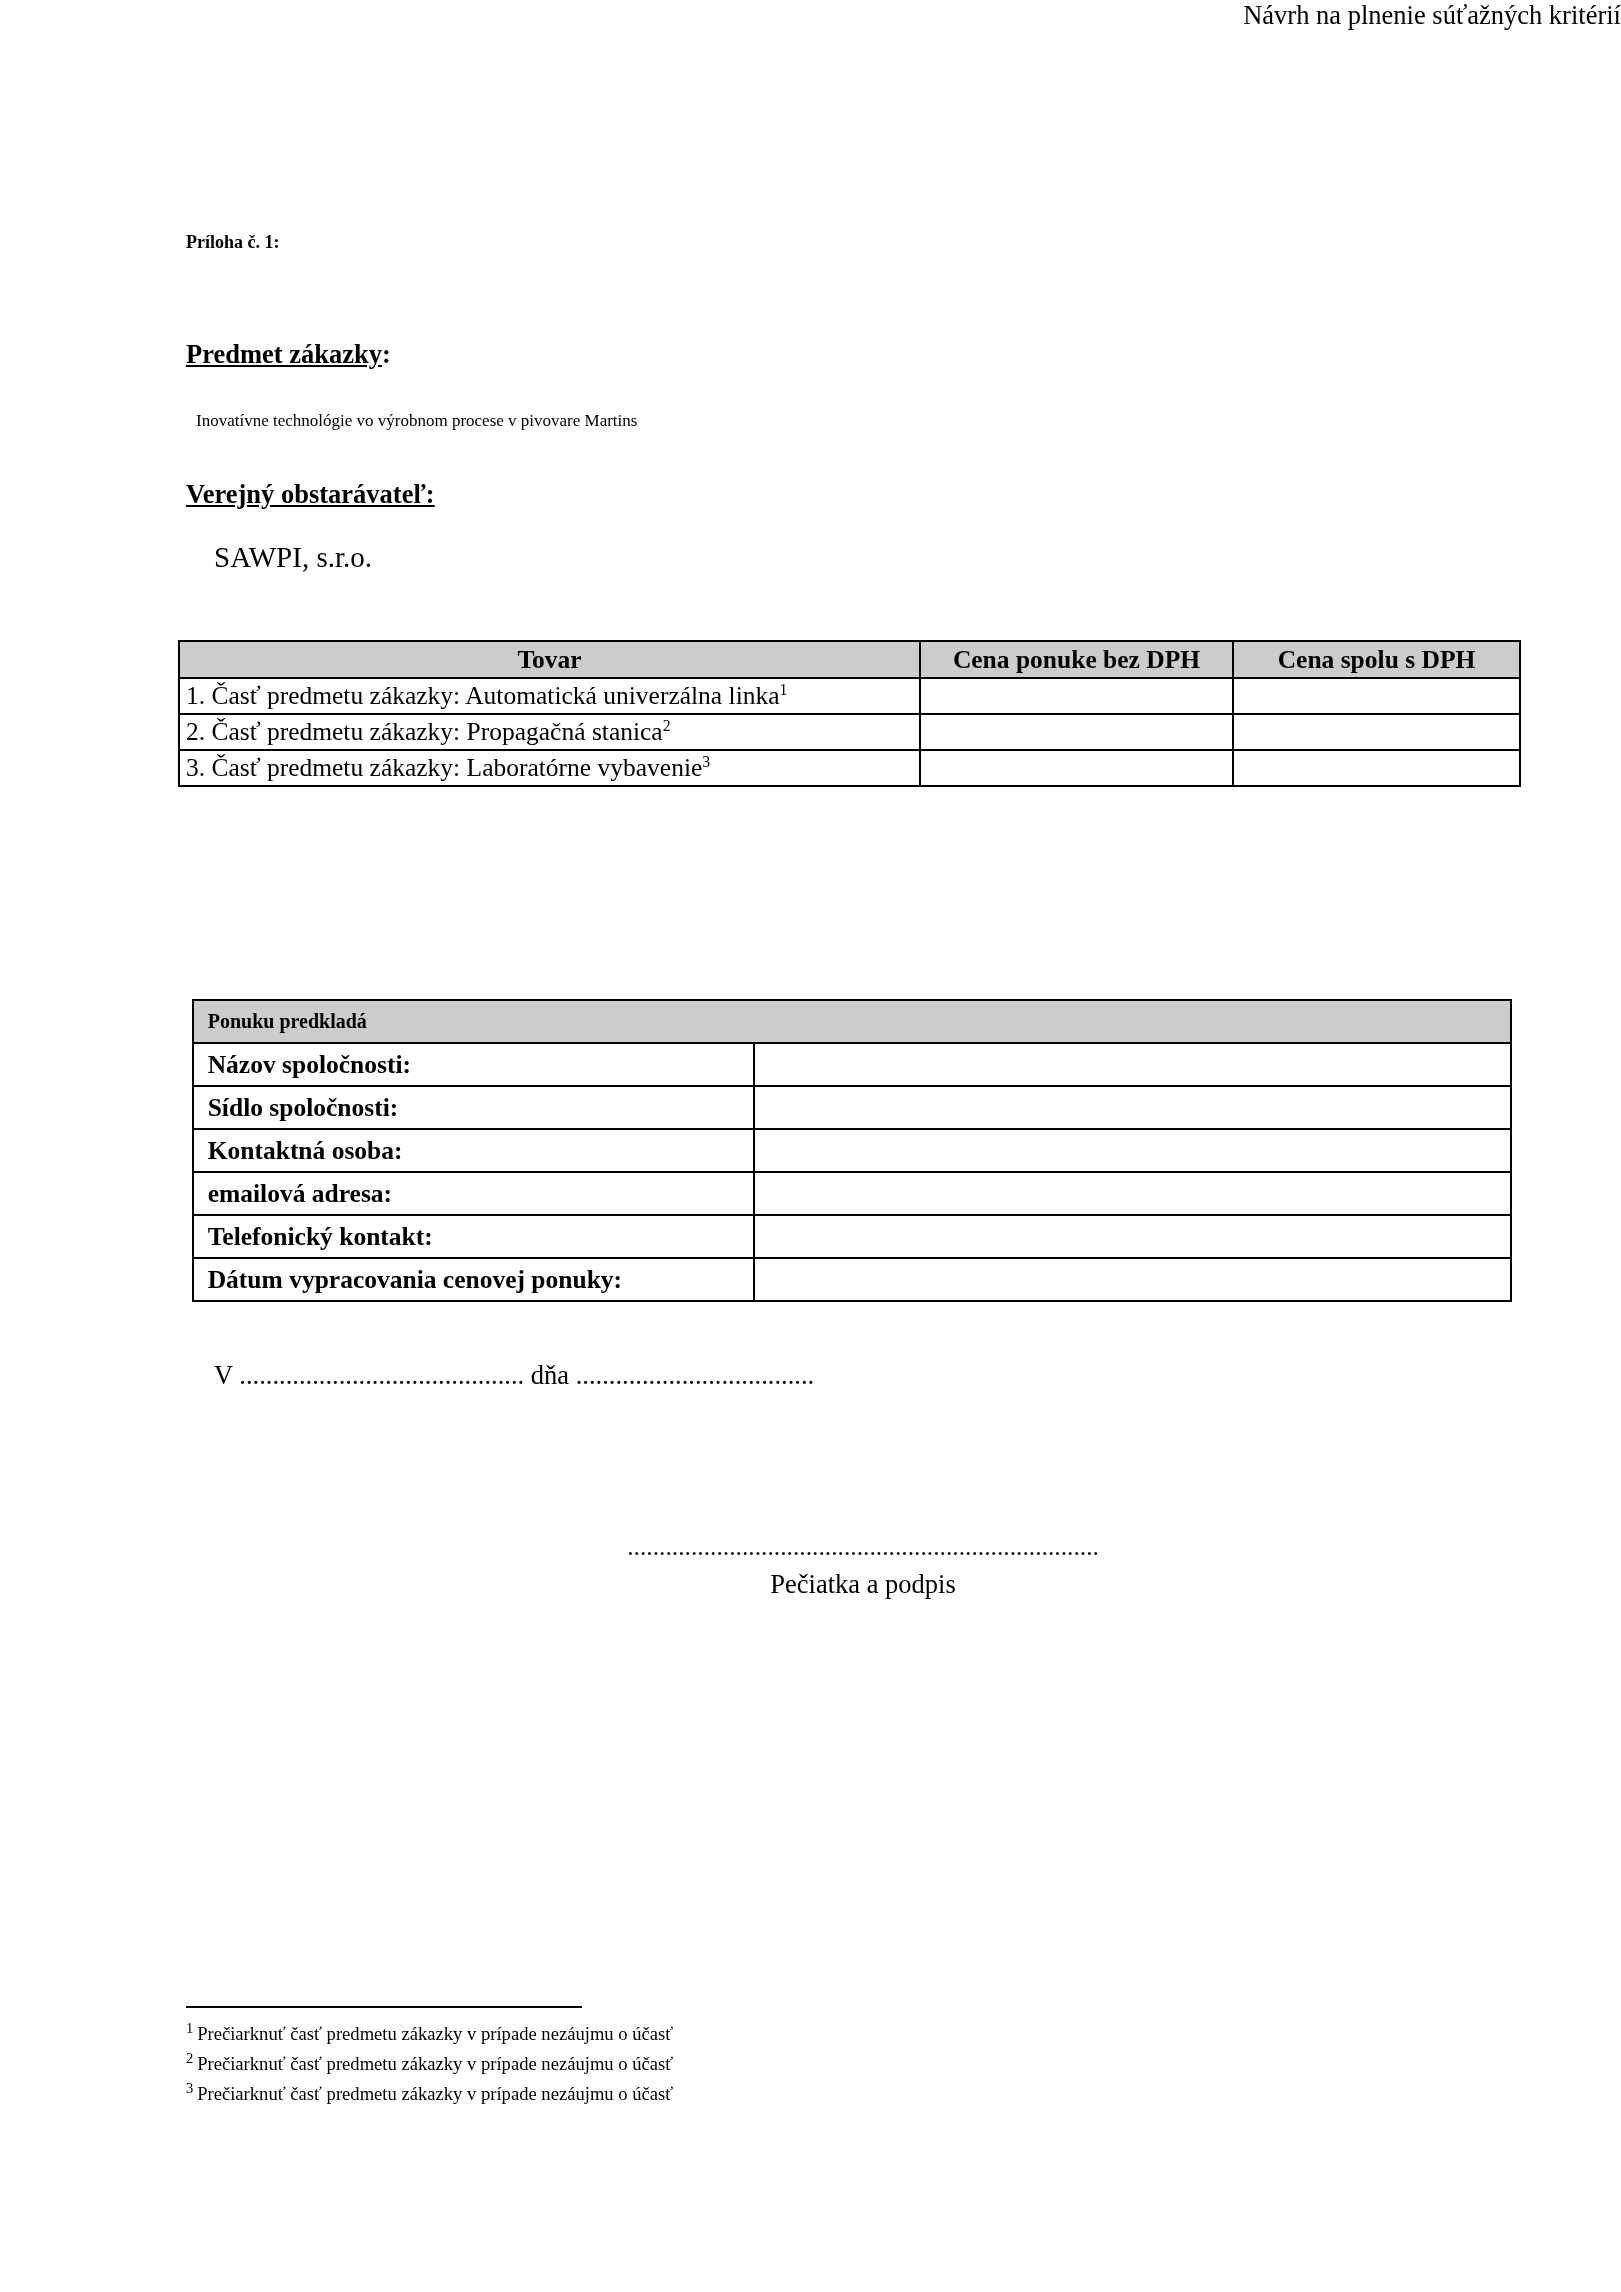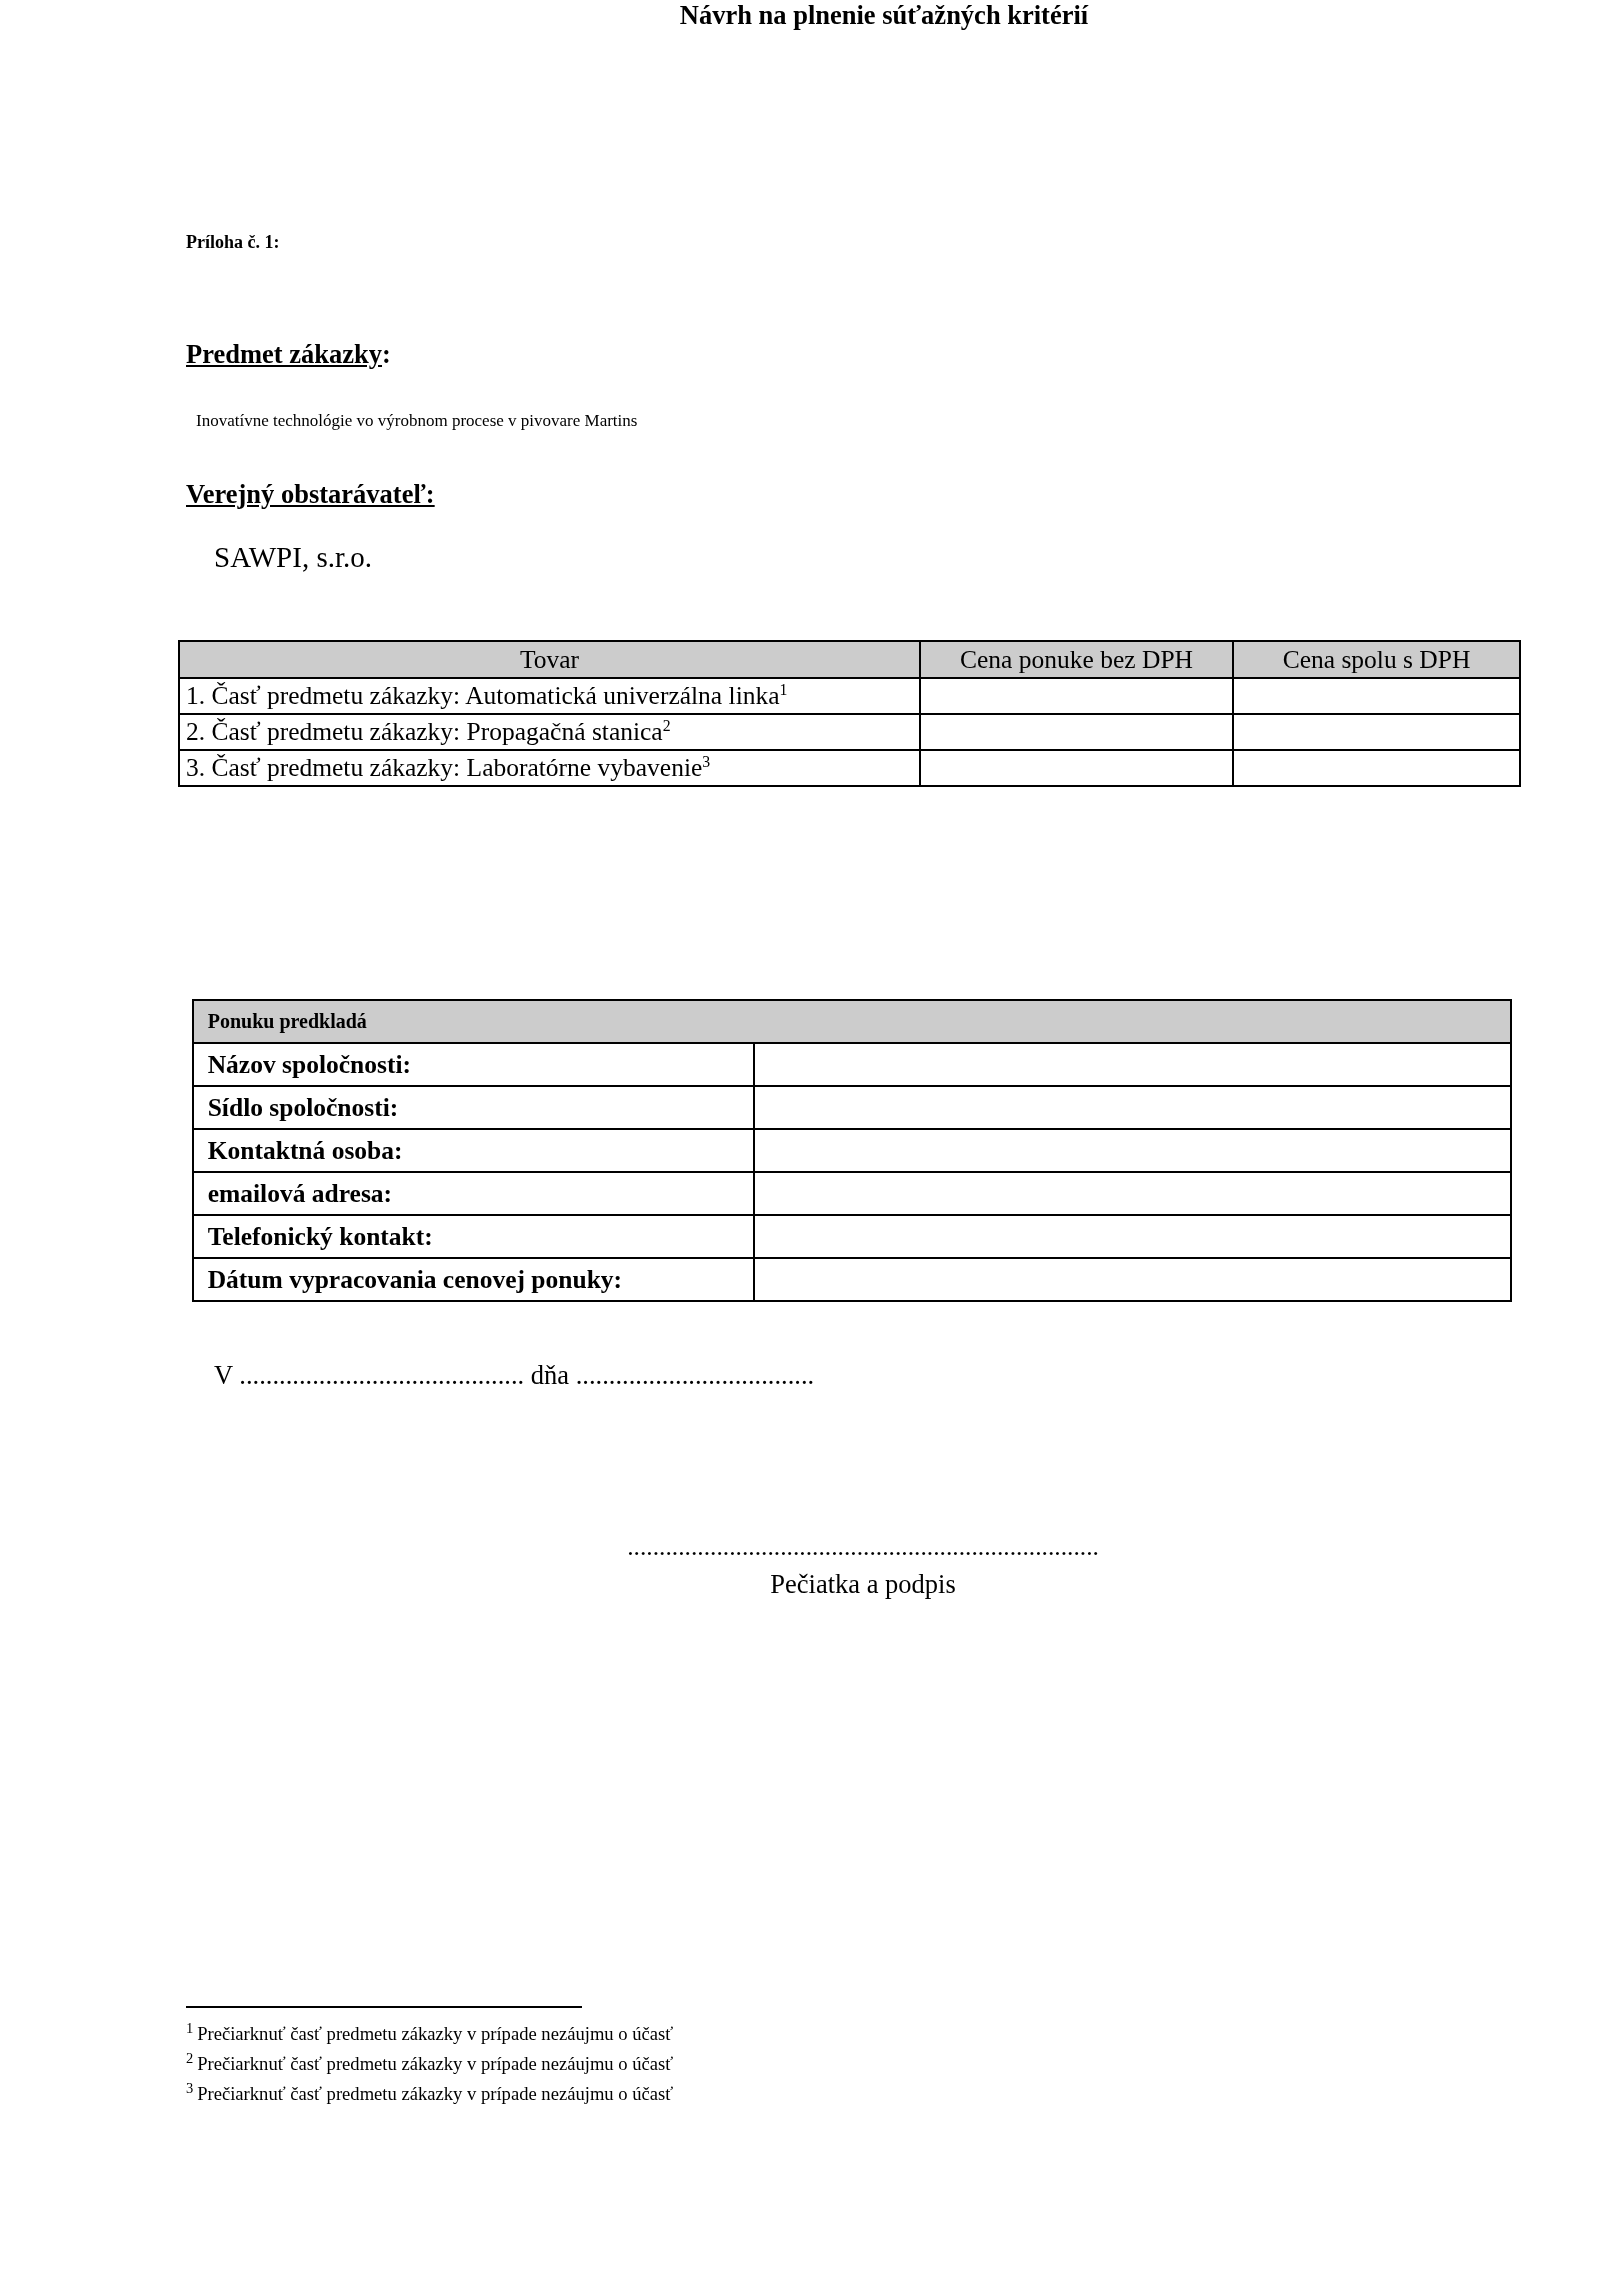--- a/index.html
+++ b/index.html
@@ -25,23 +25,23 @@
   .txt { position: absolute; white-space: nowrap; }
 
   .lbl-priloha {
     left: 186px; top: 232px;
     font-size: 18px;
     font-weight: bold;
   }
   .doc-title {
     left: 0; top: 271px;
     width: 1621px;
-    text-align: center;
-    font-size: 26.5px;
-    font-weight: bold;
+    text-align: right;
+    font-size: 26.5px;
+    font-weight: normal;
     white-space: nowrap;
     padding-left: 147px;
     box-sizing: border-box;
   }
   .heading-ul {
     font-size: 26.5px;
     font-weight: bold;
   }
   .heading-ul .u { text-decoration: underline; }
 
@@ -80,21 +80,21 @@
     width: 1341px;
     table-layout: fixed;
   }
   .tbl-goods col.c-item  { width: 741px; }
   .tbl-goods col.c-net   { width: 313px; }
   .tbl-goods col.c-gross { width: 287px; }
   .tbl-goods thead th {
     background: #cccccc;
     text-align: center;
     height: 35px;
-    font-weight: normal;
+    font-weight: bold;
     font-size: 25.5px;
   }
   .tbl-goods tbody td {
     height: 34px;
     vertical-align: middle;
   }
   .tbl-goods tbody td.item {
     padding-left: 5.9px;
     white-space: nowrap;
     font-weight: normal;

